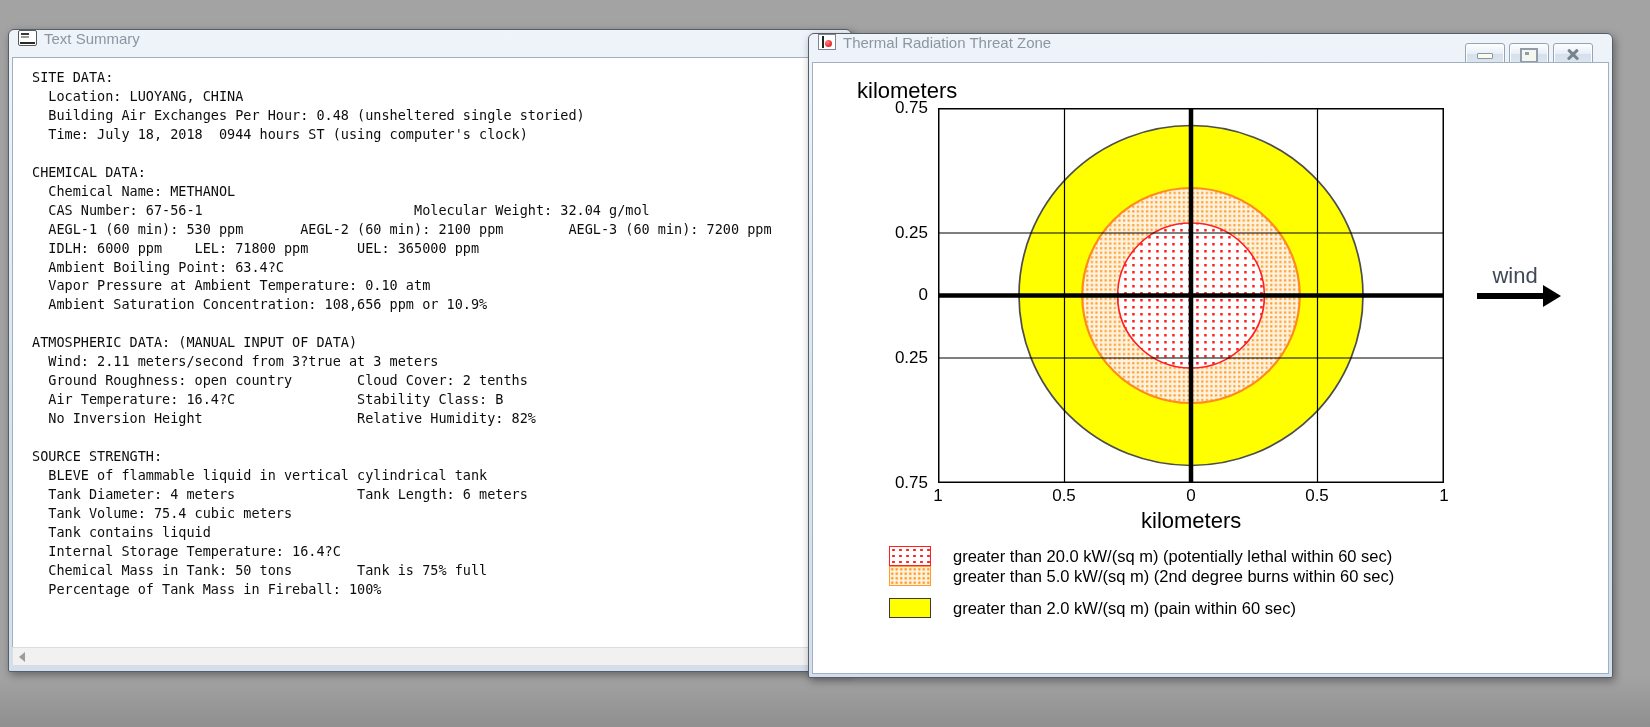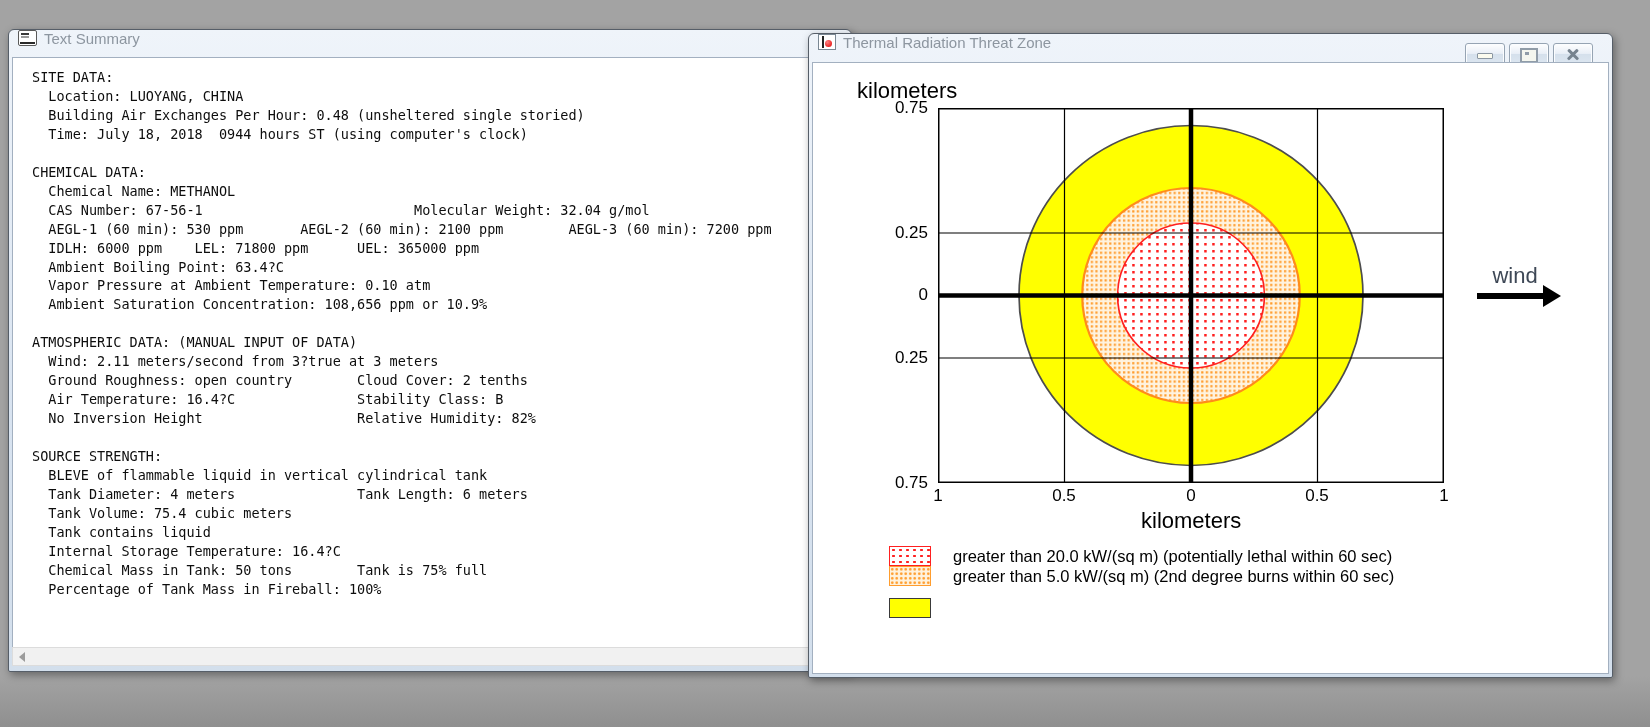--- a/index.html
+++ b/index.html
@@ -168,15 +168,16 @@
     <div class="lrow" style="top:511px;">
       <span class="swatch red-dots"></span>
       <span class="llabel">greater than 20.0 kW/(sq m) (potentially lethal within 60 sec)</span>
     </div>
     <div class="lrow" style="top:505px;margin-top:26px;">
       <span class="swatch orange-dots"></span>
       <span class="llabel">greater than 5.0 kW/(sq m) (2nd degree burns within 60 sec)</span>
     </div>
     <div class="lrow" style="top:563px;">
       <span class="swatch yellow-solid"></span>
+      <span class="llabel">greater than 2.0 kW/(sq m) (pain within 60 sec)</span>
     </div>
   </div>
 </div>
 
 </body></html>

